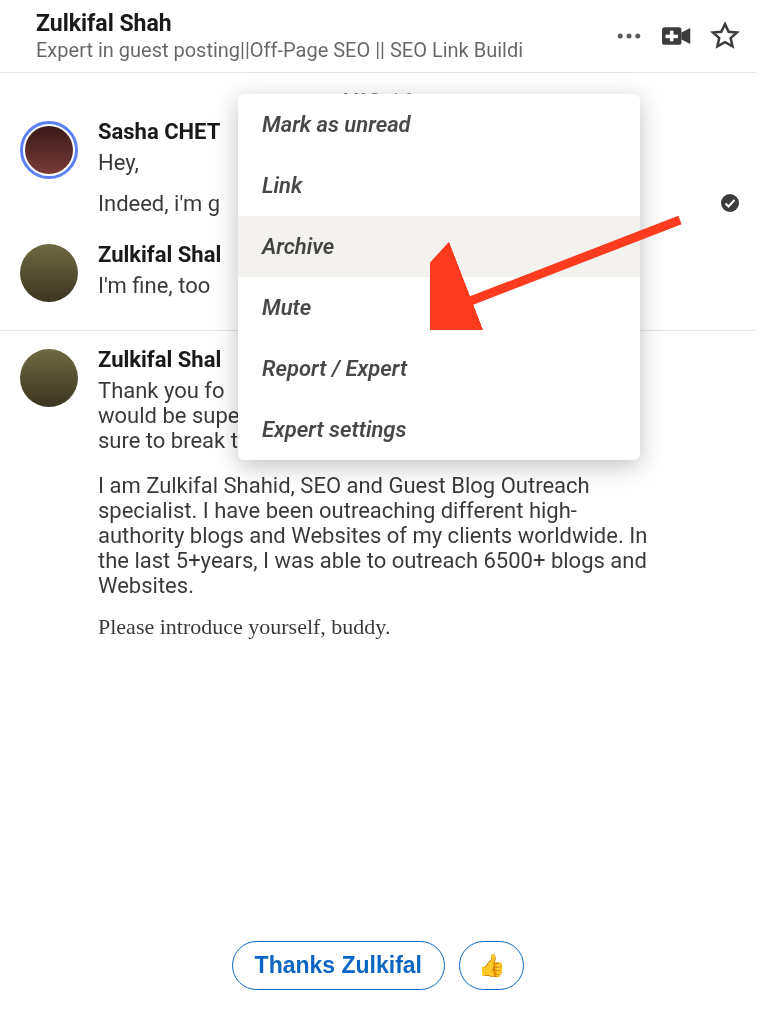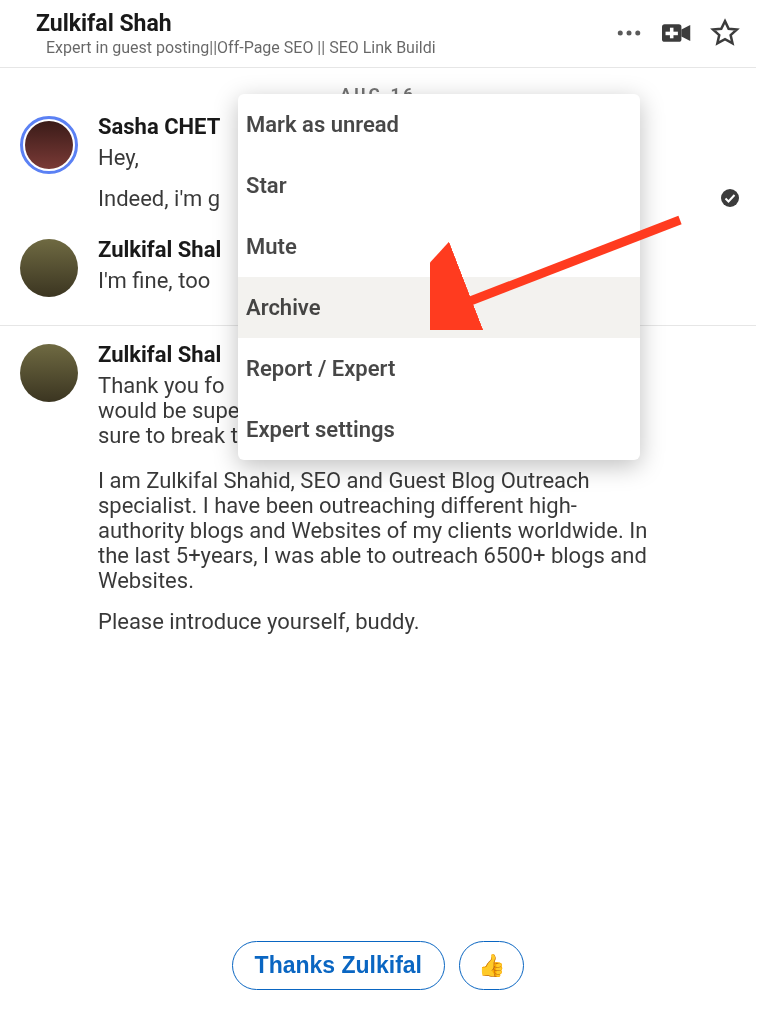--- a/index.html
+++ b/index.html
@@ -2,21 +2,21 @@
 <html><head>
 <meta charset="utf-8">
 <style>
   * { box-sizing: border-box; margin: 0; padding: 0; }
   html, body { width: 784px; height: 1024px; font-family: -apple-system, BlinkMacSystemFont, "Segoe UI", Roboto, Helvetica, Arial, sans-serif; background: #fff; color: rgba(0,0,0,0.9); overflow: hidden; }
   .app { position: relative; width: 756px; height: 1024px; }
 
   
   .chat-header { position: relative; display: flex; align-items: center; padding: 10px 16px 10px 36px; border-bottom: 1px solid #e6e6e6; }
   .chat-header .title { font-weight: 700; font-size: 23px; line-height: 1.2; }
-  .chat-header .subtitle { font-size: 16px; color: rgba(0,0,0,0.6); white-space: nowrap; overflow: hidden; text-overflow: clip; max-width: 520px; margin-left: 10px; }
+  .chat-header .subtitle { font-size: 20px; color: rgba(0,0,0,0.6); white-space: nowrap; overflow: hidden; text-overflow: clip; max-width: 520px; }
   .header-left { flex: 1 1 auto; min-width: 0; }
   .header-actions { display: flex; gap: 18px; align-items: center; margin-left: 8px; }
   .hicon { width: 30px; height: 30px; display: inline-flex; align-items: center; justify-content: center; color: #3c3c3c; }
 
   
   .thread { position: relative; padding-top: 10px; }
   .date-sep { text-align: center; color: rgba(0,0,0,0.55); font-weight: 700; letter-spacing: 3px; font-size: 17px; margin: 6px 0 2px; }
 
   .msg { display: flex; padding: 8px 16px 8px 20px; }
   .avatar { width: 58px; height: 58px; border-radius: 50%; background: #bbb; flex: 0 0 58px; margin-right: 20px; margin-top: 2px; }
@@ -27,21 +27,21 @@
   .sender { font-size: 22px; font-weight: 700; margin-bottom: 6px; }
   .text { font-size: 22px; color: rgba(0,0,0,0.78); margin-bottom: 16px; }
 
   .msg .status { margin-left: auto; }
   .check { display:inline-block; }
 
   hr.sec { border: none; border-top: 1px solid #e6e6e6; margin: 8px 0; }
 
   
   .menu { position: absolute; top: 94px; left: 238px; width: 402px; background: #fff; border-radius: 6px; box-shadow: 0 6px 24px rgba(0,0,0,0.25); overflow: hidden; z-index: 20; }
-  .menu .item { padding: 18px 8px; font-size: 22px; font-weight: 600; color: rgba(0,0,0,0.72); cursor: pointer; }
+  .menu .item { padding: 18px 24px; font-size: 22px; font-weight: 600; color: rgba(0,0,0,0.72); cursor: pointer; font-style: italic; }
   .menu .item.hover { background: #f3f2ef; }
 
   
   .arrow { position: absolute; pointer-events: none; z-index: 30; }
 
   
   .quick { position: absolute; left: 0; right: 0; bottom: 24px; display: flex; justify-content: center; gap: 14px; padding: 10px 0; }
   .chip { border: 1.6px solid #0a66c2; color: #0a66c2; background: #fff; border-radius: 999px; padding: 10px 22px; font-size: 23px; font-weight: 600; cursor: pointer; }
   .chip.icon { padding: 8px 18px; font-size: 22px; }
 </style>
@@ -108,30 +108,30 @@
 
     <hr class="sec">
 
     <div class="msg">
       <div class="avatar man"></div>
       <div class="msg-body" style="max-width: 560px;">
         <div class="sender">Zulkifal Shal</div>
         <div class="text" style="margin-bottom:4px;display:inline;">Thank you fo</div>
         <div class="text" style="margin-top:0;">would be super awesome to share our thoughts. I'll be sure to break the ice and introduce myself.</div>
         <div class="text" style="margin-top:20px;">I am Zulkifal Shahid, SEO and Guest Blog Outreach specialist. I have been outreaching different high-authority blogs and Websites of my clients worldwide. In the last 5+years, I was able to outreach 6500+ blogs and Websites.</div>
-        <div class="text" style="margin-top:4px;">Please introduce yourself, buddy.</div>
+        <div class="text" style="margin-top:4px;font-family:Liberation Serif, serif;">Please introduce yourself, buddy.</div>
       </div>
     </div>
   </div>
 
   <div class="menu">
     <div class="item">Mark as unread</div>
-    <div class="item">Star</div>
+    <div class="item">Link</div>
+    <div class="item hover">Archive</div>
     <div class="item">Mute</div>
-    <div class="item hover">Archive</div>
     <div class="item">Report / Expert</div>
     <div class="item">Expert settings</div>
   </div>
 
   <svg class="arrow" style="left:430px; top:210px;" width="270" height="120" viewBox="0 0 270 120">
     <defs>
       <marker id="ah" viewBox="0 0 20 20" refX="2" refY="10" markerWidth="14" markerHeight="14" orient="auto">
         <path d="M0,0 L20,10 L0,20 Z" fill="#ff3b1f"></path>
       </marker>
     </defs>

